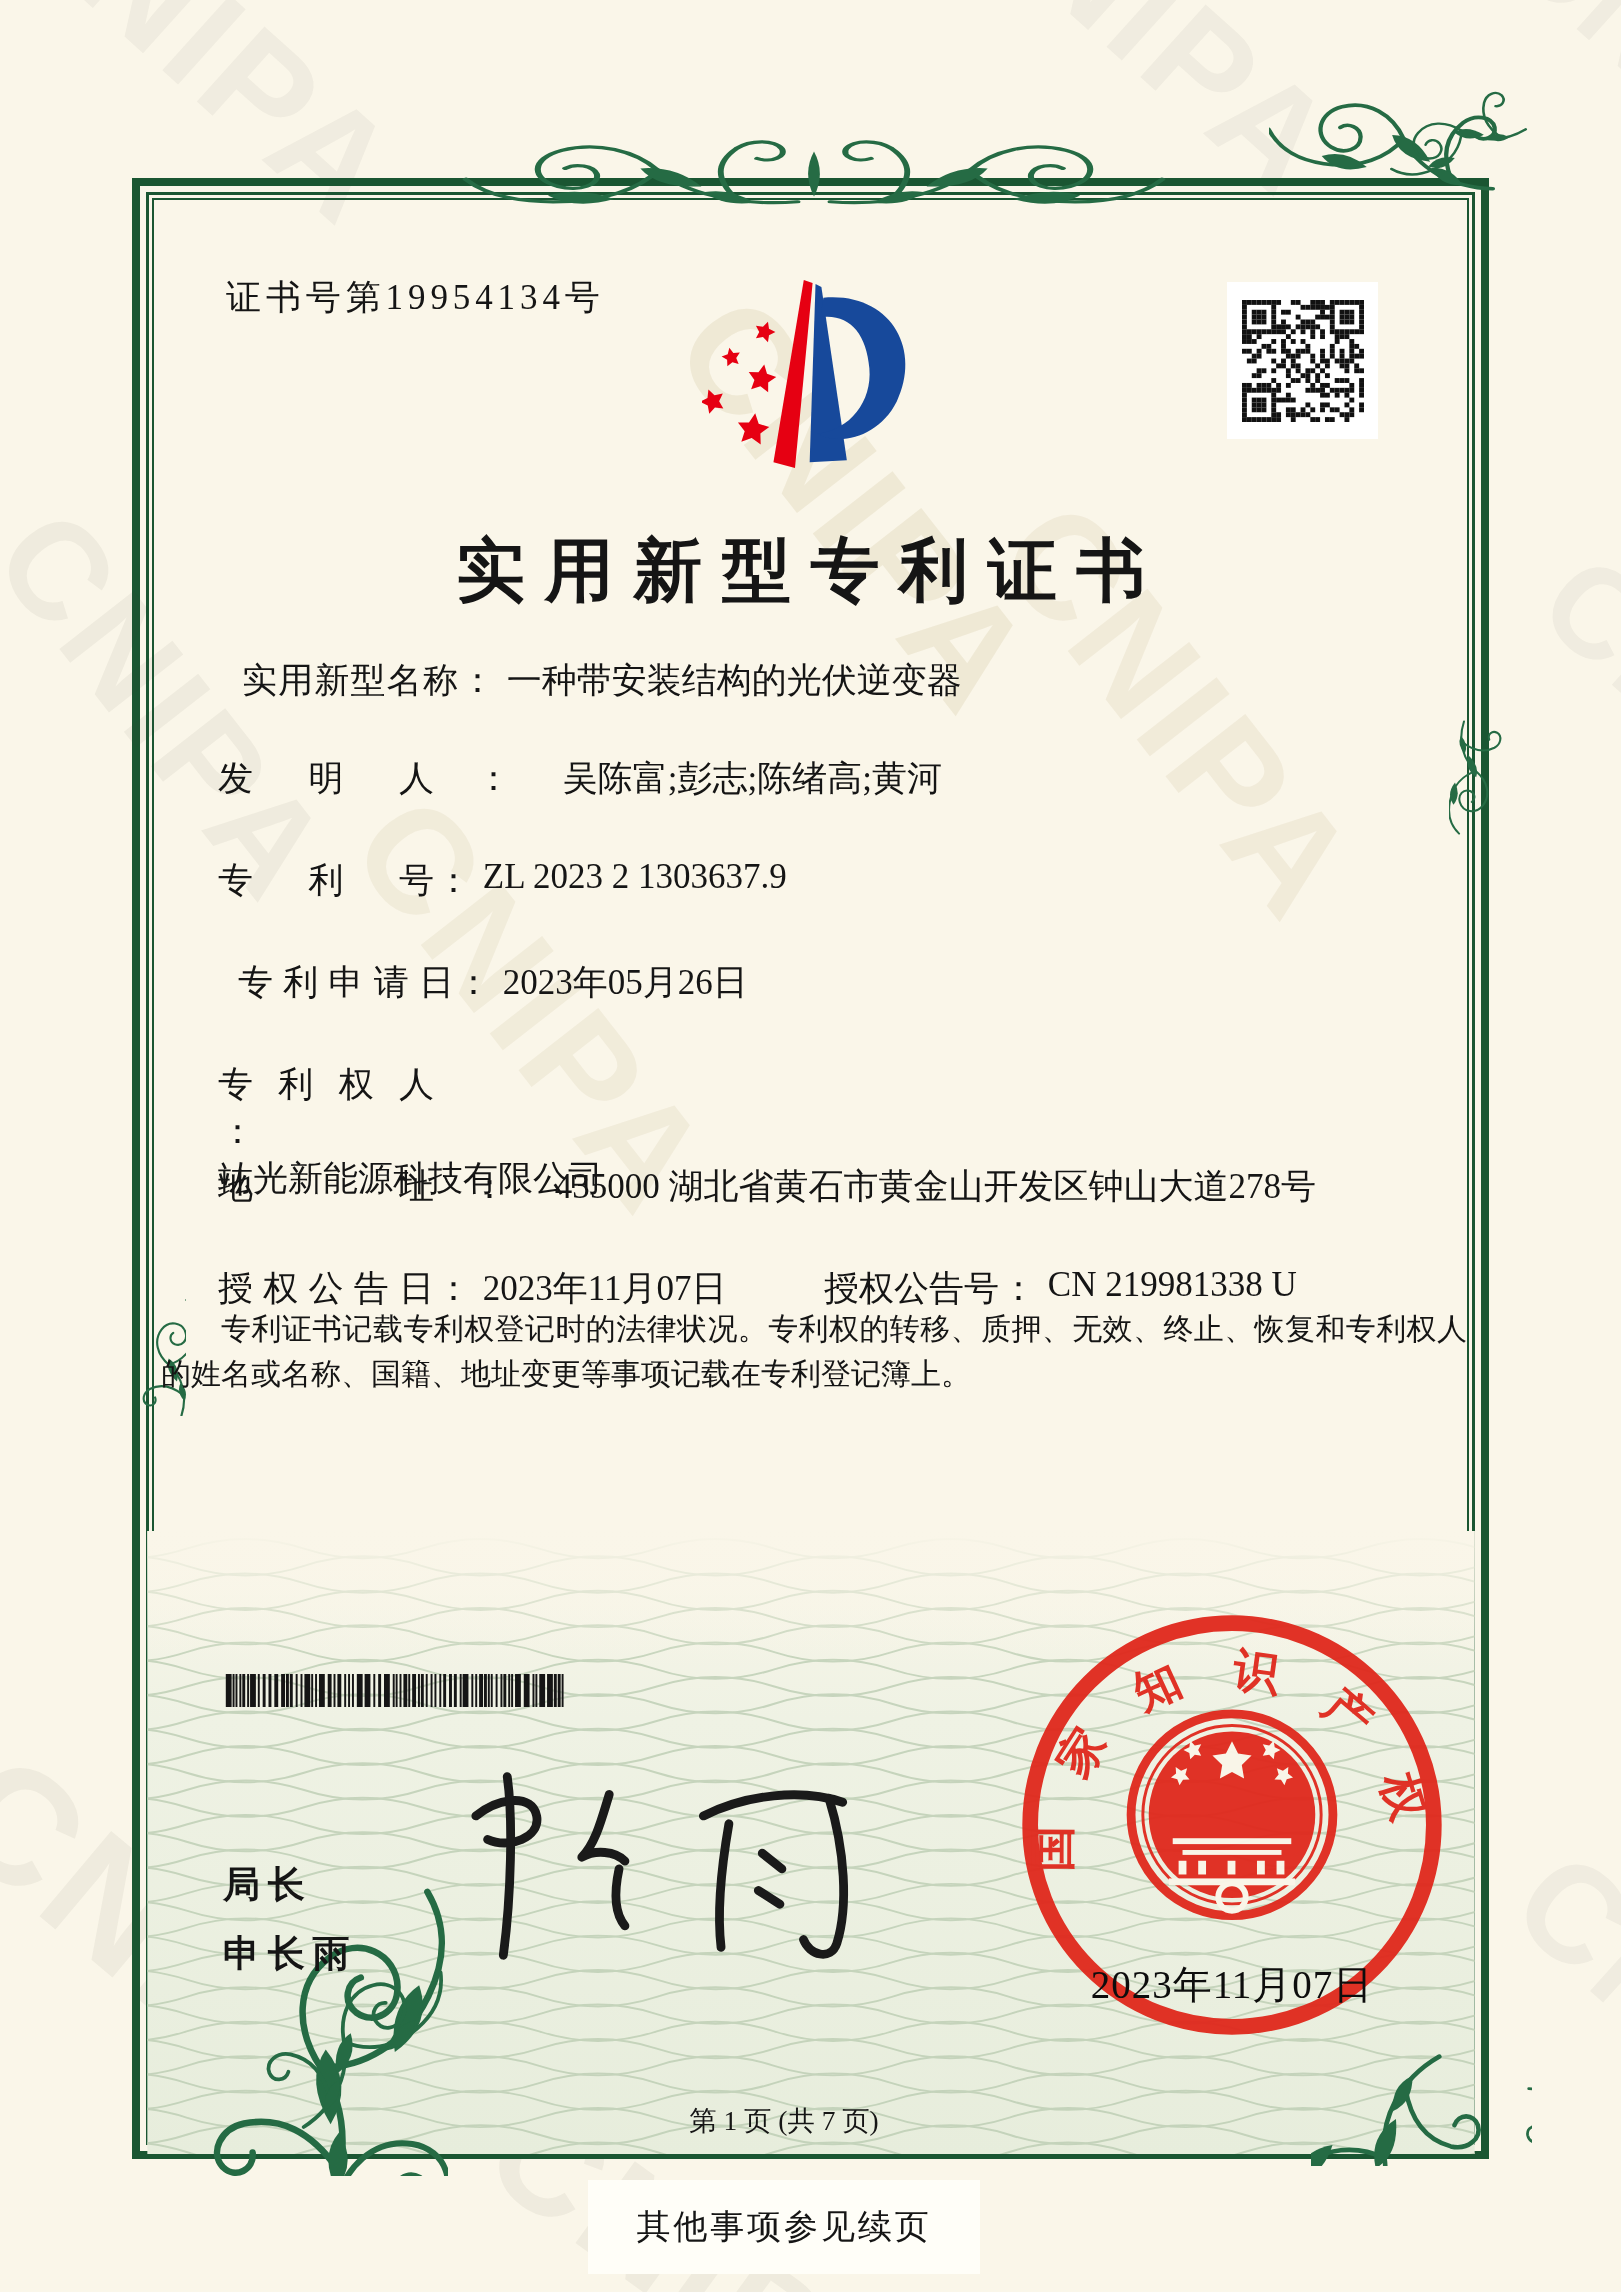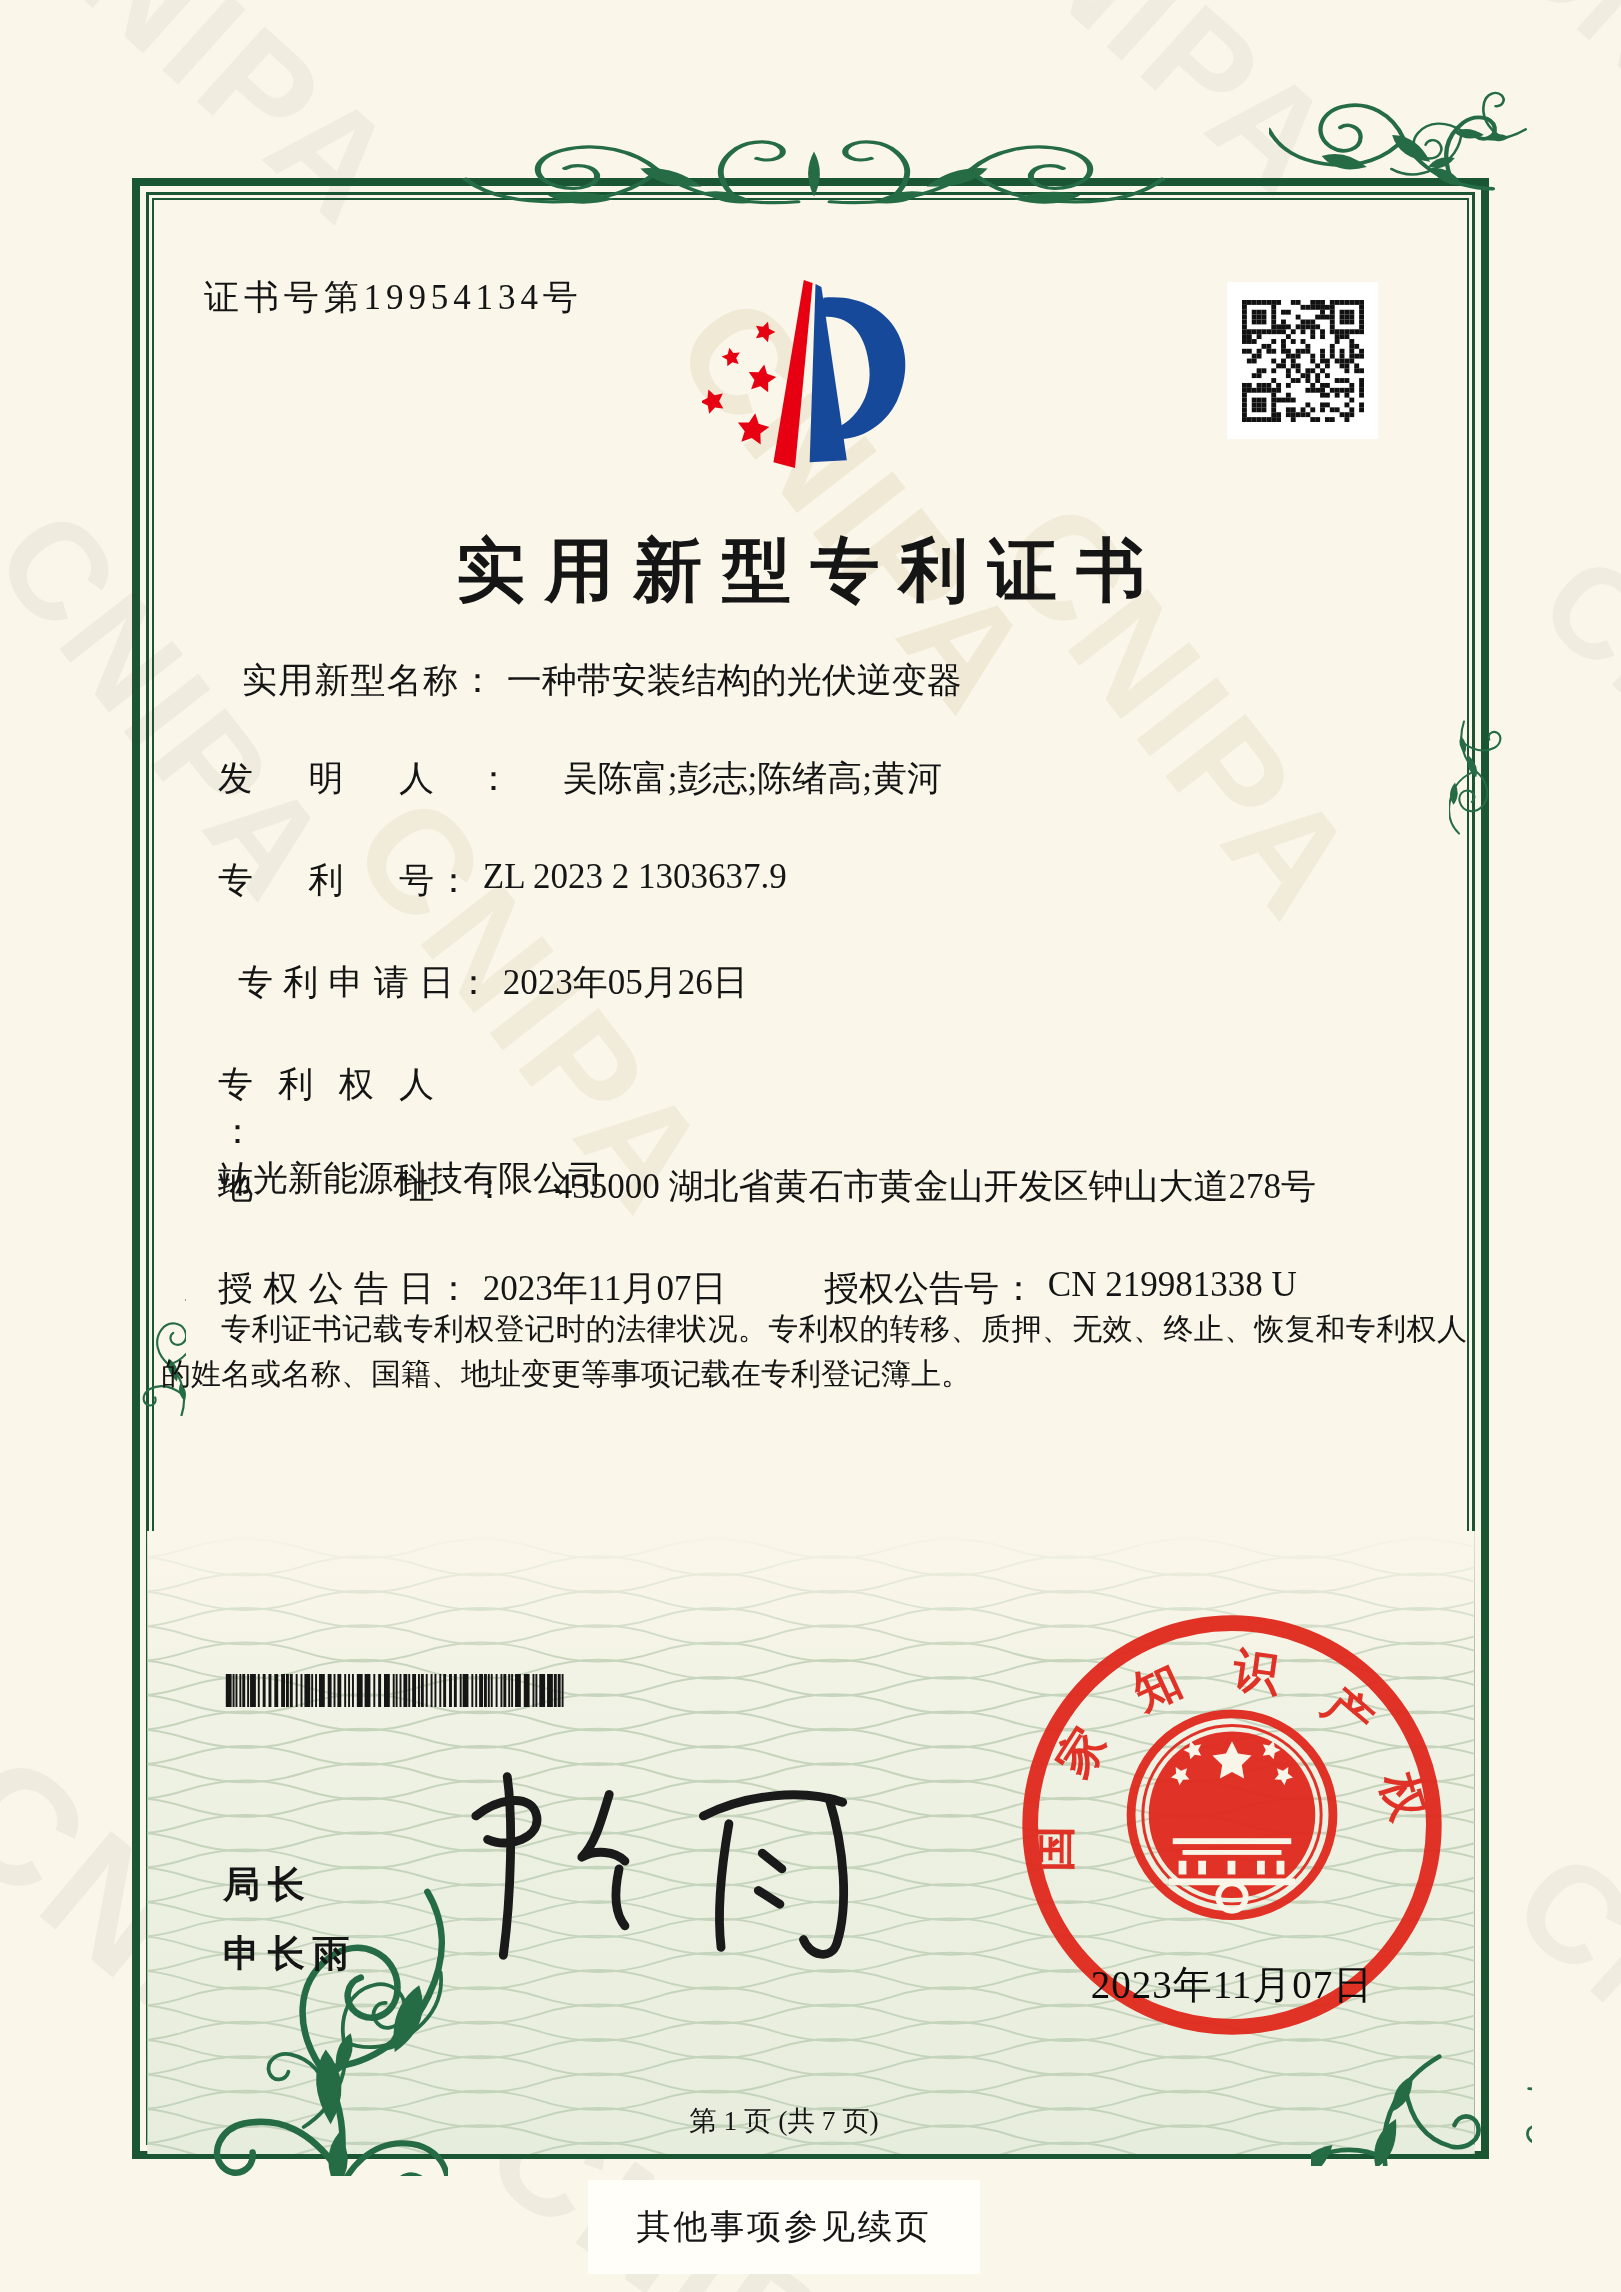--- a/index.html
+++ b/index.html
@@ -13,21 +13,21 @@
          border:8.8px solid var(--frame-green,#1a5632);z-index:2;}
   .frame-mid{position:absolute;inset:5.9px;border:3.9px solid var(--frame-green,#1a5632);}
   .frame-in{position:absolute;inset:2.9px;border:2px solid var(--frame-green,#1a5632);}
   
   .waves{position:absolute;left:147px;top:1531px;width:1328px;height:623px;z-index:2;}
   
   .orn{position:absolute;z-index:4;}
   .vine-stroke{stroke:var(--ornament-green,#256b44);fill:none;stroke-width:3.5;stroke-linecap:round;}
   .vine-fill{fill:var(--ornament-green,#256b44);stroke:none;}
   
-  .cert-no{position:absolute;left:204px;top:274px;font-size:35px;letter-spacing:4.9px;z-index:5;}
+  .cert-no{position:absolute;left:226px;top:274px;font-size:35px;letter-spacing:4.9px;z-index:5;}
   .title{position:absolute;left:0;top:525px;width:100%;text-align:center;font-size:69px;font-weight:bold;
          letter-spacing:19.6px;z-index:5;}
   .fields{position:absolute;left:218px;top:653px;width:1215px;z-index:5;font-size:35px;}
   .frow{position:absolute;left:0;display:flex;white-space:nowrap;}
   .flab{display:inline-block;width:216px;text-align:justify;text-align-last:justify;}
   .fcol{margin:0 11.8px 0 2px;}
   .pair2{position:absolute;left:606px;top:0;display:flex;white-space:nowrap;}
   .paras{position:absolute;left:161px;top:1306px;width:1306px;z-index:5;font-size:30px;line-height:45px;
          text-align:justify;}
   .paras p{margin:0 0 13.7px 0;text-indent:2em;}

